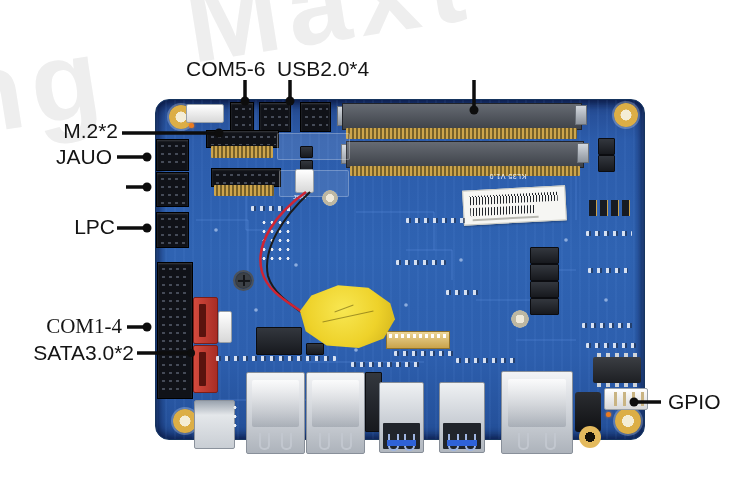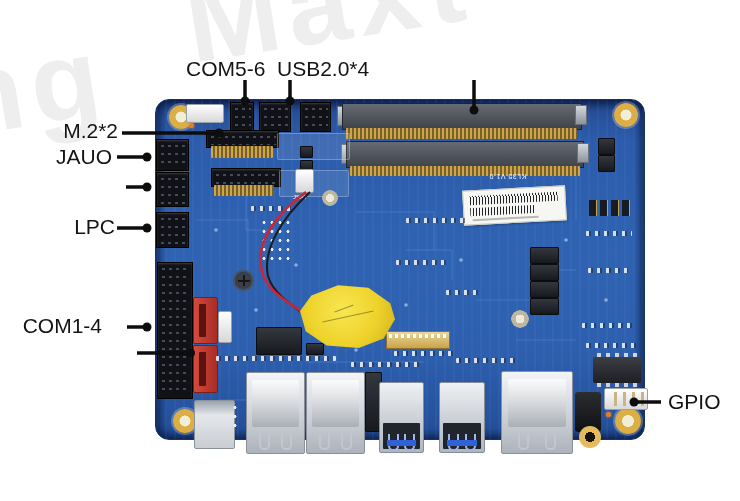--- a/index.html
+++ b/index.html
@@ -251,16 +251,17 @@
         <circle cx="634" cy="402" r="4.5" stroke="none"></circle>
     </g>
   </svg>
 
   <div class="lbl" style="left:186px;top:57px;">COM5-6</div>
   <div class="lbl" style="left:277px;top:57px;">USB2.0*4</div>
 
   <div class="lbl" style="right:622px;top:119px;">M.2*2</div>
   <div class="lbl" style="right:628px;top:145px;">JAUO</div>
   <div class="lbl" style="right:625px;top:215px;">LPC</div>
-  <div class="lbl" style="right:638px;top:314px;">COM1-4</div>
+  <div class="lbl" style="right:618px;top:314px;font-family:Liberation Serif, serif;">COM1-4</div>
+  <div class="lbl" style="right:606px;top:341px;">SATA3.0*2</div>
 
   <div class="lbl" style="left:668px;top:390px;">GPIO</div>
 </div>
 
 </body></html>

